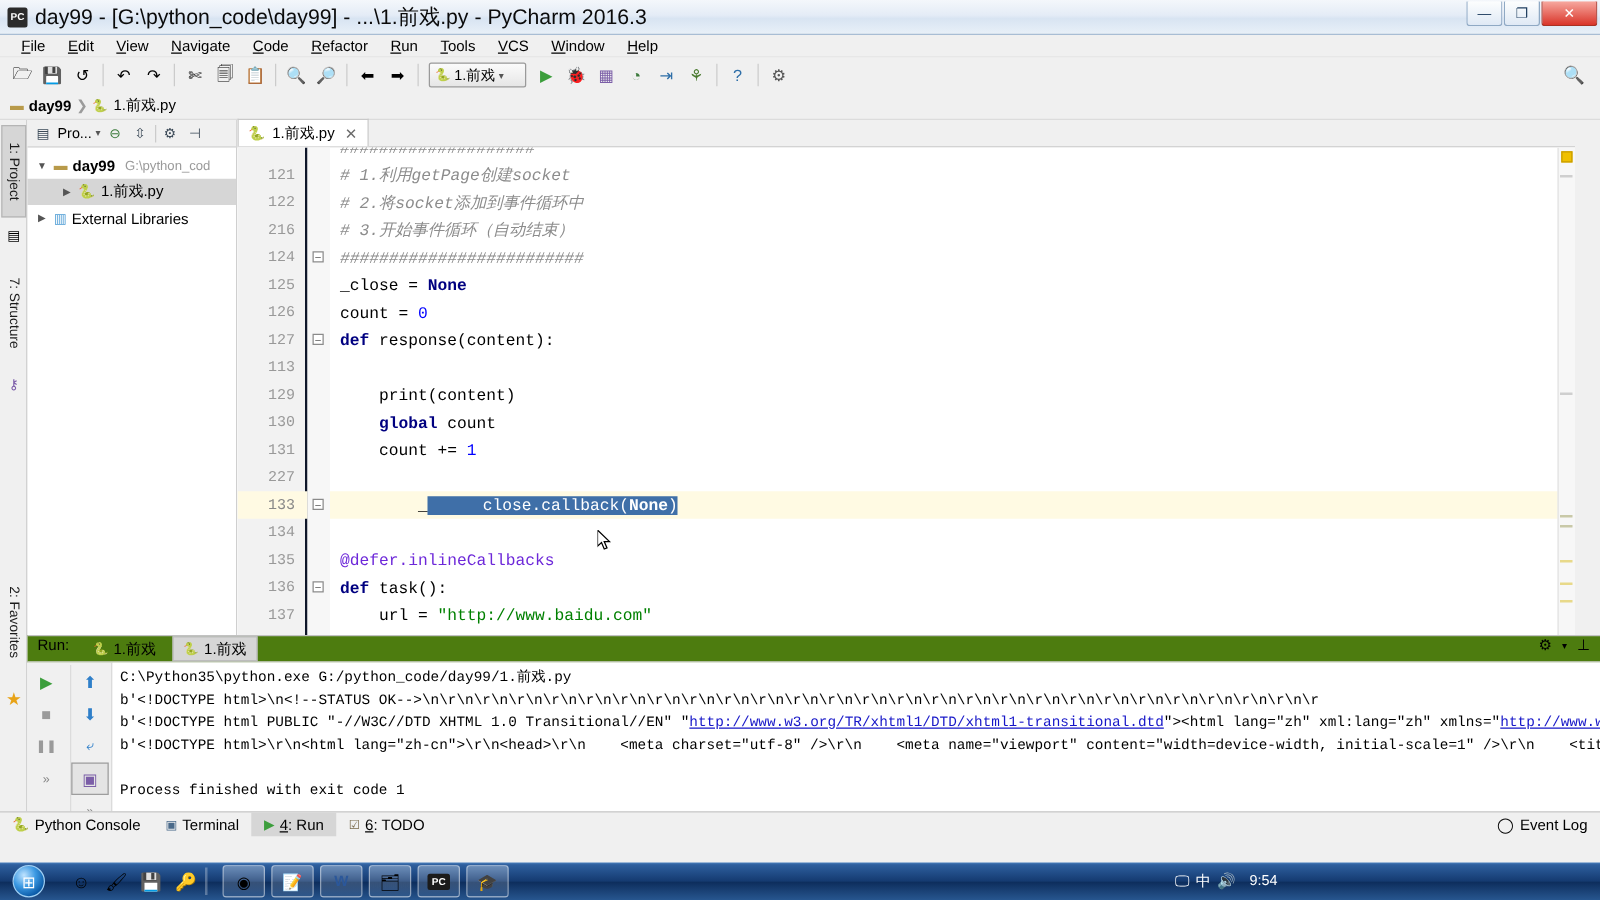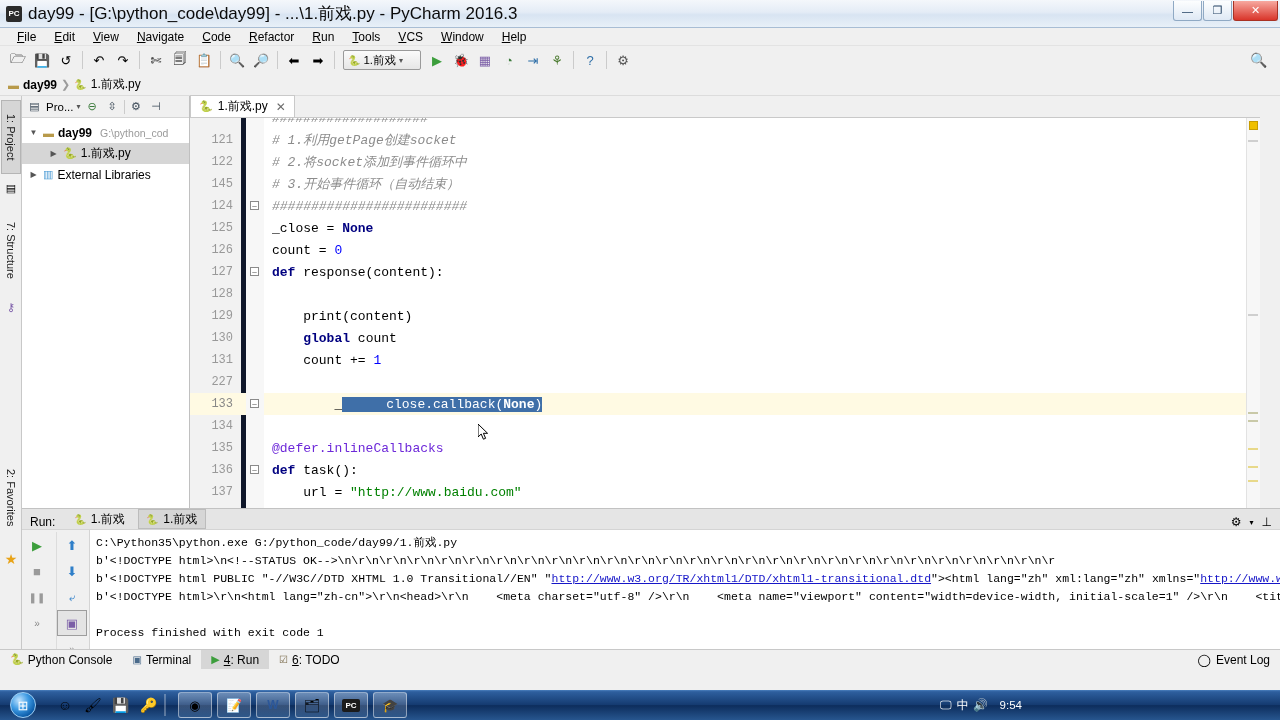--- a/index.html
+++ b/index.html
@@ -112,21 +112,21 @@
   .editorwrap { position:absolute; left:190px; top:96px; width:1070px; height:412px; background:#fff; }
   .etabs { height:22px; background:#f0f0f0; border-bottom:1px solid #c9c9c9; display:flex; align-items:flex-end; }
   .etab {
     height:22px; background:#fff; border:1px solid #c9c9c9; border-bottom:none;
     display:flex; align-items:center; gap:5px; padding:0 8px; font-size:12px;
   }
   .etab .x { color:#6b6b6b; font-size:12px; margin-left:3px; }
   .ebody { position:absolute; left:0; top:22px; width:1070px; height:390px; overflow:hidden; background:#fff;}
   .gutter {
     position:absolute; left:0; top:0; width:56px; height:390px;
-    background:#f2f2f2; border-right:5px solid #0f172a;
+    background:#f2f2f2; border-right:2px solid #0f172a;
   }
   .foldcol { position:absolute; left:56px; top:0; width:18px; height:390px; background:#f7f7f7; }
   .codearea { position:absolute; left:74px; top:0; right:0; height:390px; }
   .cline { height:22px; line-height:22px; position:relative; white-space:pre; }
   .lnum {
     position:absolute; right:8px; height:22px; line-height:22px;
     font-family:"Liberation Mono", monospace; font-size:12px; color:#999;
   }
   .code {
     font-family:"Liberation Mono", monospace; font-size:13px; color:#000;
@@ -146,22 +146,22 @@
     font-size:8px; line-height:7px; text-align:center;
   }
   
   .marker-strip { position:absolute; right:0; top:0; width:14px; height:390px; background:#f7f7f7; border-left:1px solid #e2e2e2;}
   .mk { position:absolute; right:2px; width:10px; height:2px; }
   .err-box { position:absolute; right:2px; top:3px; width:9px; height:9px; background:#f0c000; border:1px solid #c79c00; }
 
   
   .runwin { position:absolute; left:22px; top:508px; width:1258px; height:141px; background:#fff; }
   .run-header {
-    height:22px; background:#e5e5e5; border-top:1px solid #c2c2c2; border-bottom:1px solid #d4d4d4;
-    display:flex; align-items:flex-end; padding-left:8px; gap:4px; font-size:12px;
+    height:22px; background:#4d7c0f; border-top:1px solid #c2c2c2; border-bottom:1px solid #d4d4d4;
+    display:flex; align-items:flex-start; padding-left:8px; gap:4px; font-size:12px;
   }
   .rtab {
     height:20px; display:flex; align-items:center; gap:4px; padding:0 8px; font-size:12px;
     border:1px solid transparent;
   }
   .rtab.sel { background:#d6d6d6; border-color:#bcbcbc; }
   .run-right { position:absolute; right:8px; display:flex; gap:8px; align-items:center; font-size:12px;}
   .run-side {
     position:absolute; left:0; top:22px; width:68px; height:119px; background:#f0f0f0;
     border-right:1px solid #d4d4d4;
@@ -350,26 +350,26 @@
         <span>1.前戏.py</span>
         <span class="x">✕</span>
       </div>
     </div>
     <div class="ebody">
       <div class="gutter" id="gutter">
           <div style="position: absolute; left: 0px; top: 275px; width: 56px; height: 22px; background: rgb(255, 250, 227);"></div>
           <div class="lnum" style="top: -11px;"></div>
           <div class="lnum" style="top: 11px;">121</div>
           <div class="lnum" style="top: 33px;">122</div>
-          <div class="lnum" style="top: 55px;">145</div>
+          <div class="lnum" style="top: 55px;">216</div>
           <div class="lnum" style="top: 77px;">124</div>
           <div class="lnum" style="top: 99px;">125</div>
           <div class="lnum" style="top: 121px;">126</div>
           <div class="lnum" style="top: 143px;">127</div>
-          <div class="lnum" style="top: 165px;">128</div>
+          <div class="lnum" style="top: 165px;">113</div>
           <div class="lnum" style="top: 187px;">129</div>
           <div class="lnum" style="top: 209px;">130</div>
           <div class="lnum" style="top: 231px;">131</div>
           <div class="lnum" style="top: 253px;">227</div>
           <div class="lnum" style="top: 275px; color: rgb(136, 136, 136);">133</div>
           <div class="lnum" style="top: 297px;">134</div>
           <div class="lnum" style="top: 319px;">135</div>
           <div class="lnum" style="top: 341px;">136</div>
           <div class="lnum" style="top: 363px;">137</div>
         </div>

